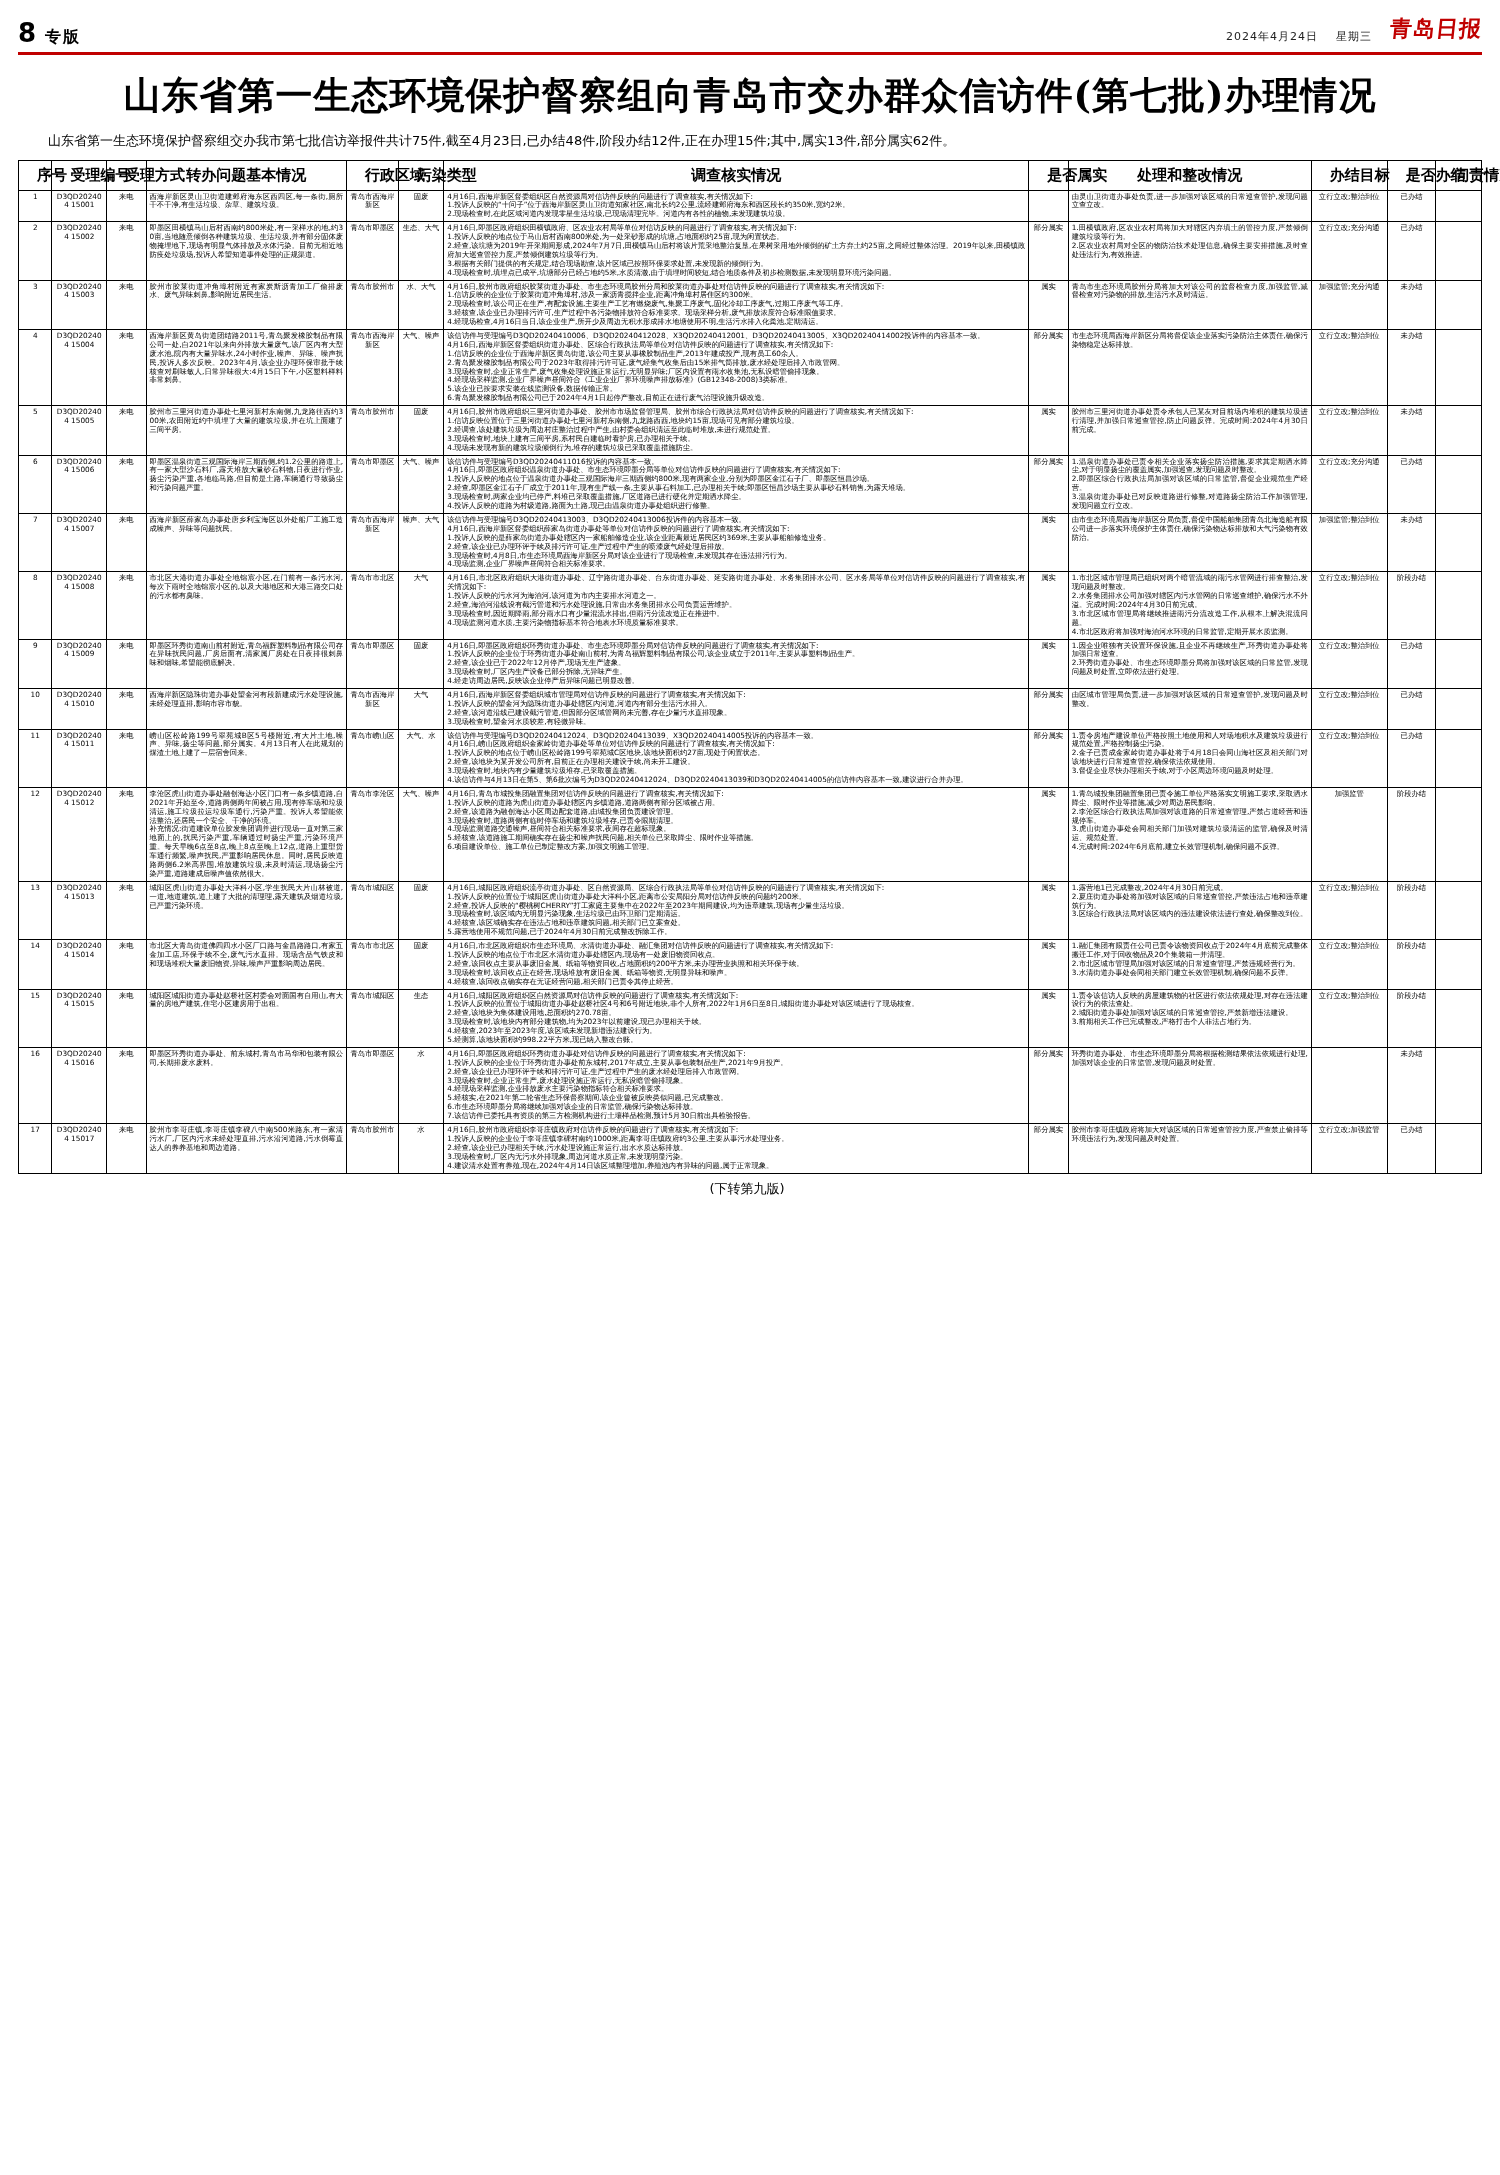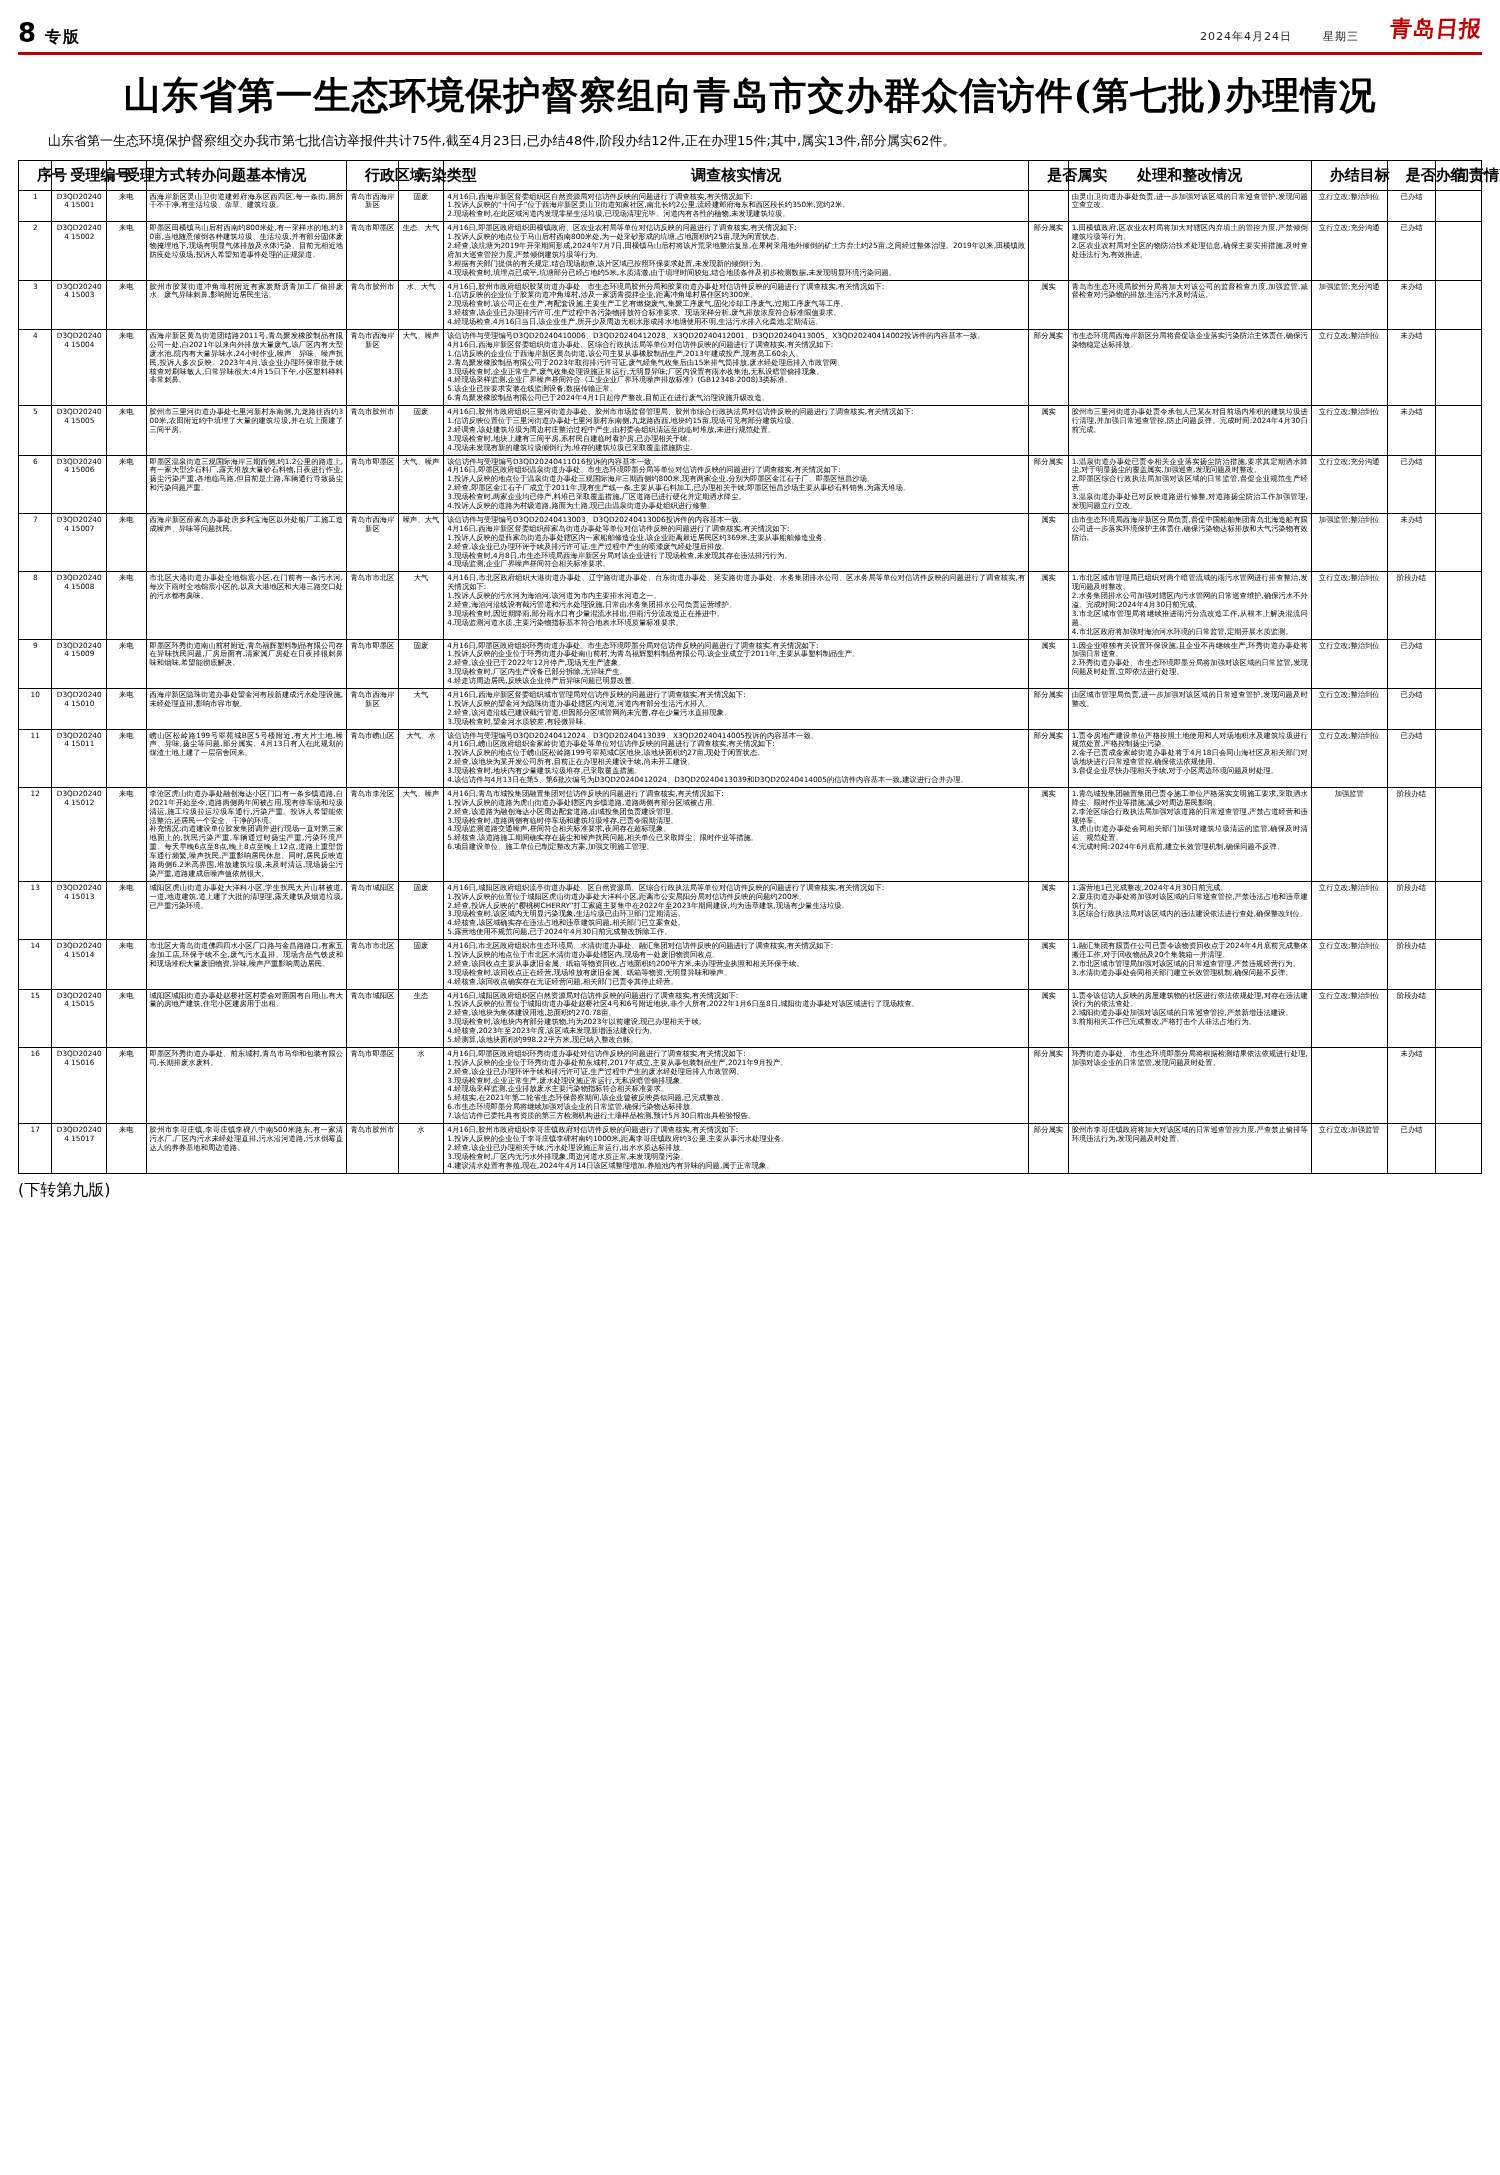--- a/index.html
+++ b/index.html
@@ -20,21 +20,21 @@
   .masthead{
     display:flex;
     align-items:flex-end;
     justify-content:space-between;
     border-bottom:3px solid #c00000;
     padding-bottom:4px;
   }
   .mast-left{display:flex;align-items:baseline;gap:8px;}
   .mast-pageno{font-size:26px;font-weight:bold;letter-spacing:1px;}
   .mast-section{font-size:16px;font-weight:bold;letter-spacing:2px;}
-  .mast-right{display:flex;align-items:flex-end;gap:31px;padding-bottom:4px;}
+  .mast-right{display:flex;align-items:flex-end;gap:18px;padding-bottom:4px;}
   .mast-date{font-size:11px;color:#222;letter-spacing:1px;}
   .mast-logo{
     font-size:22px;font-weight:bold;color:#c00000;
     font-family:"DejaVu Serif","Liberation Serif",serif;
     letter-spacing:1px;
     transform:skewX(-6deg);
   }
   
   .headline{
     text-align:center;
@@ -87,22 +87,22 @@
   .colw4{width:13.2%;}
   .colw5{width:3.4%;}
   .colw6{width:3.0%;}
   .colw7{width:38.5%;}
   .colw8{width:2.6%;}
   .colw9{width:16.0%;}
   .colw10{width:5.0%;}
   .colw11{width:3.2%;}
   .colw12{width:3.0%;}
   .footer-note{
-    text-align:left;
-    font-size:16px;
+    text-align:center;
+    font-size:13px;
     margin-top:6px;
     padding-right:6px;
   }
 </style>
 </head>
 <body>
 
 <div class="page">
 
   <div class="masthead">

